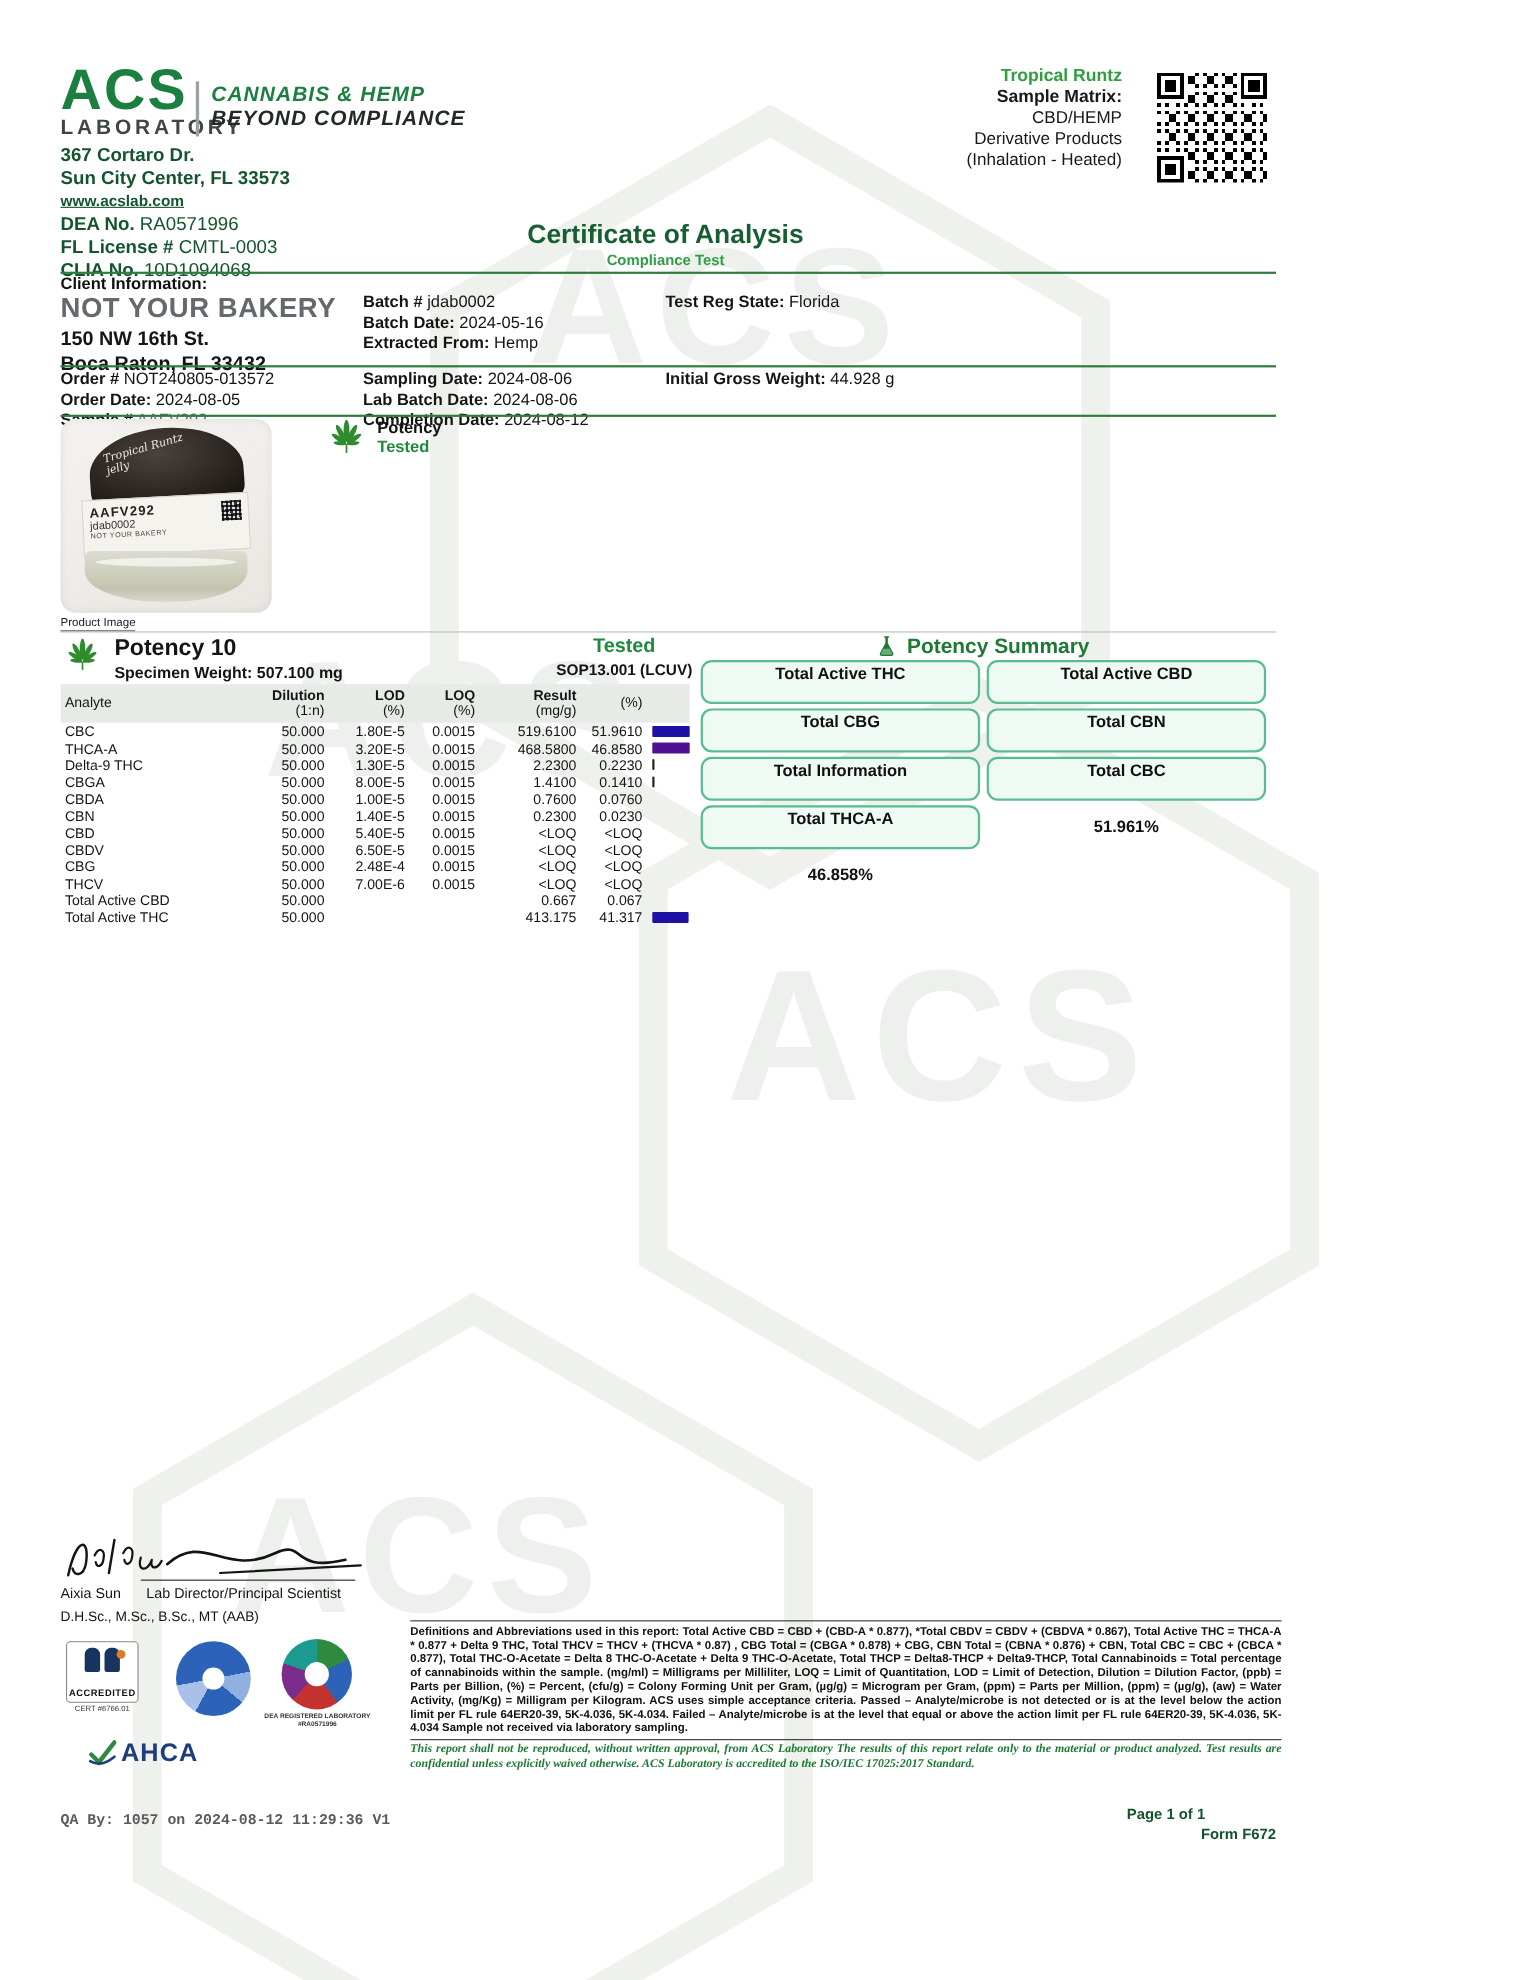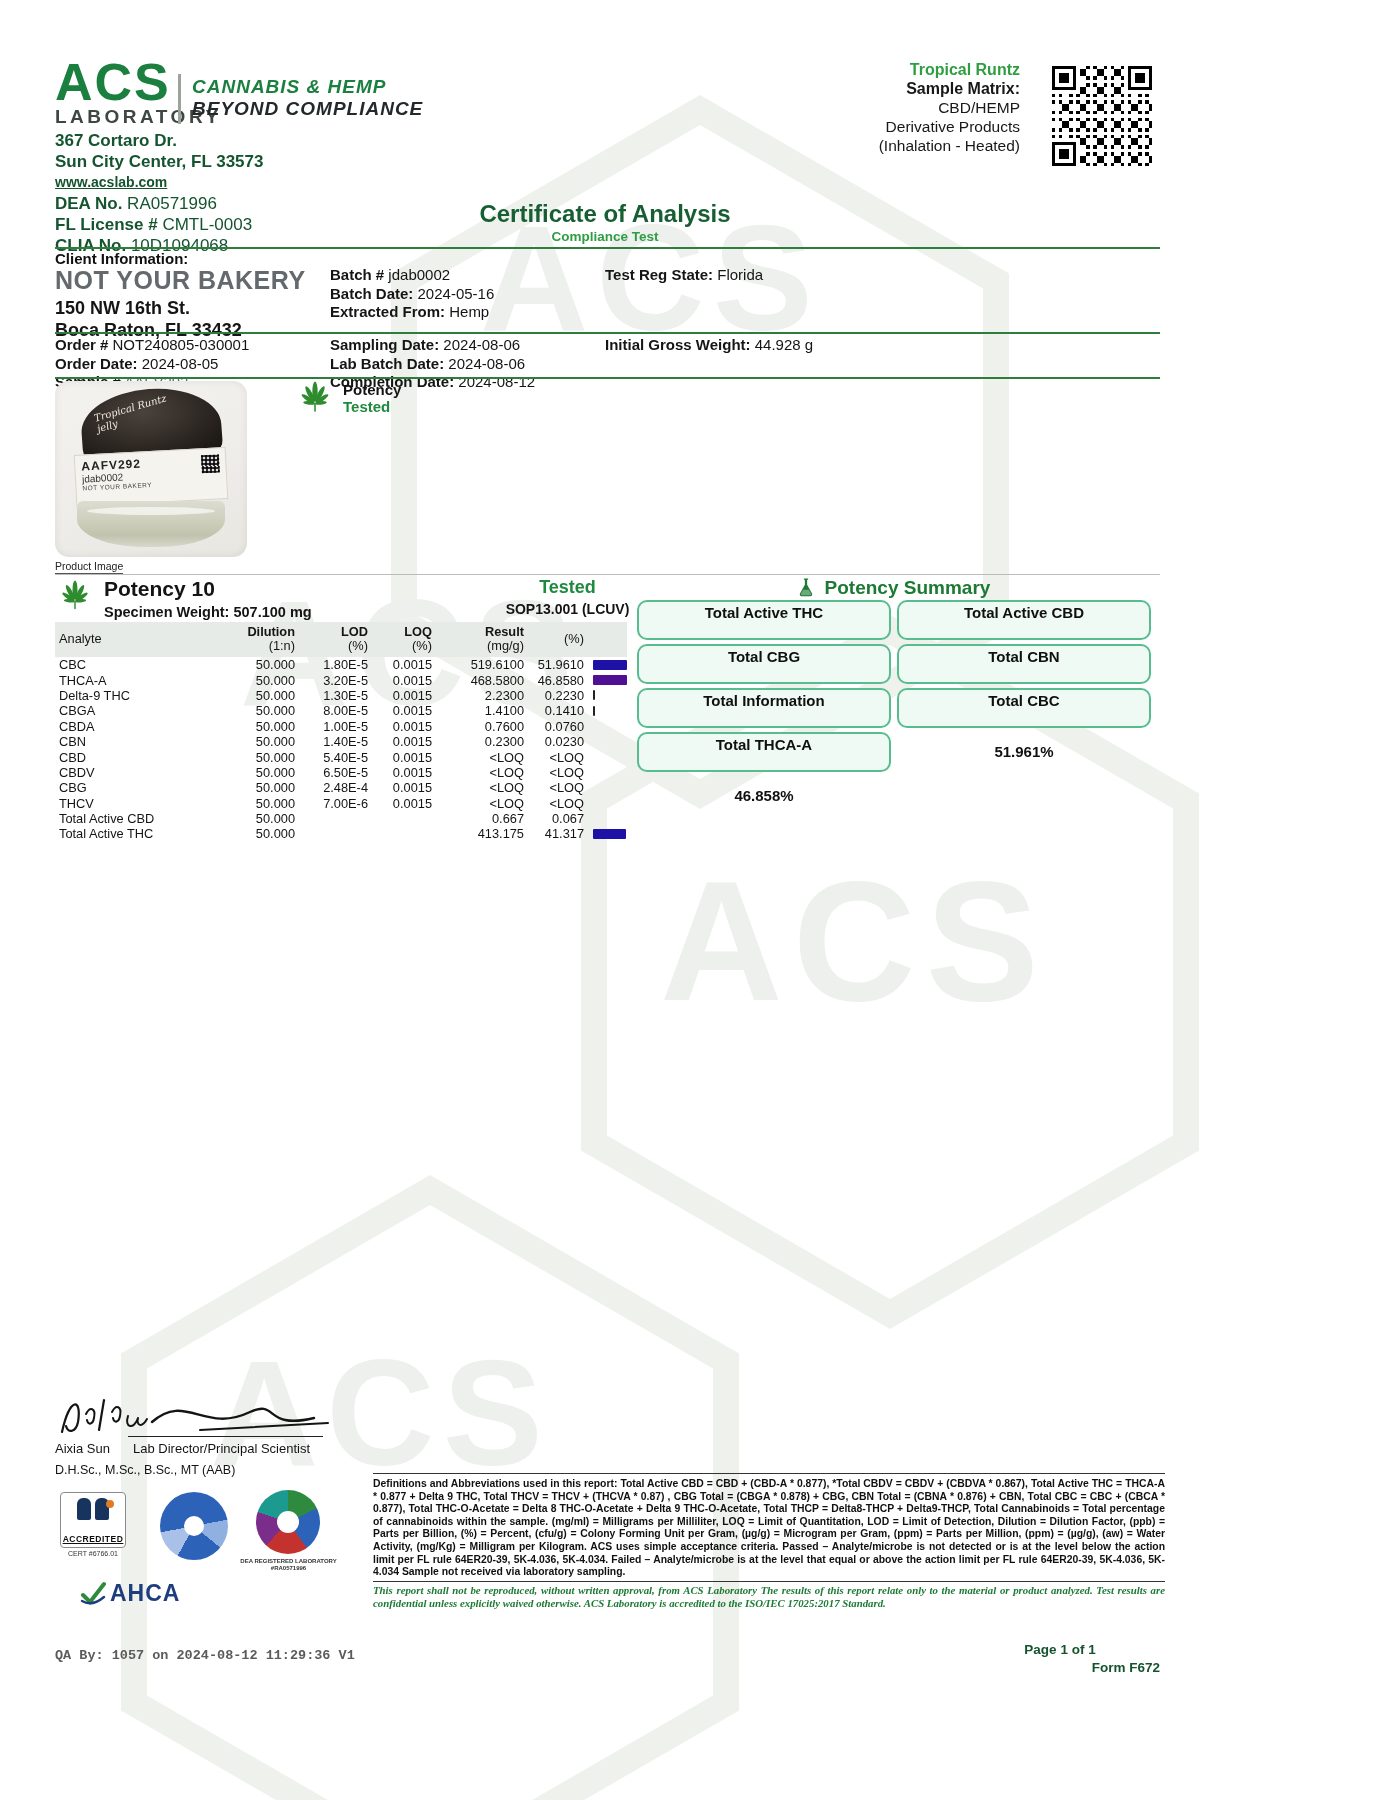--- a/index.html
+++ b/index.html
@@ -120,21 +120,21 @@
   .sig-cred { left:55px; top:1463px; font-size:12.5px; color:#141414; }
 
   
   .badge-pjla { left:58px; top:1492px; width:70px; text-align:center; }
   .badge-pjla .bx { width:66px; height:56px; border:1.5px solid #8a8a8a; border-radius:4px; margin:0 auto;
         display:flex; flex-direction:column; align-items:center; justify-content:flex-end; padding-bottom:3px; position:relative; background:#fff; }
   .badge-pjla .figs { position:absolute; top:5px; left:0; right:0; display:flex; justify-content:center; gap:4px; }
   .badge-pjla .fig1 { width:14px; height:22px; background:#17345e; border-radius:6px 6px 2px 2px; }
   .badge-pjla .fig2 { width:14px; height:22px; background:#17345e; border-radius:6px 6px 2px 2px; position:relative; }
   .badge-pjla .fig2::after { content:""; position:absolute; right:-5px; top:2px; width:8px; height:8px; border-radius:50%; background:#e07b24; }
-  .badge-pjla .acc { font-size:8.5px; font-weight:bold; letter-spacing:0.5px; color:#101010;text-decoration:underline; }
+  .badge-pjla .acc { font-size:8.5px; font-weight:bold; letter-spacing:0.5px; color:#101010; }
   .badge-pjla .cert { font-size:7px; color:#333; margin-top:2px; }
 
   .badge-blue { left:160px; top:1492px; width:68px; height:68px; border-radius:50%;
         background:conic-gradient(#2c63b8 0 22%, #8fb0e0 22% 36%, #2c63b8 36% 58%, #a9c1e8 58% 72%, #2c63b8 72% 100%);
         position:absolute; }
   .badge-blue::after { content:""; position:absolute; left:24px; top:24px; width:20px; height:20px; border-radius:50%; background:#fff; }
 
   .badge-rainbow { left:256px; top:1490px; width:64px; height:64px; border-radius:50%;
         background:conic-gradient(#2d8a3e 0 18%, #2c63b8 18% 40%, #c3322f 40% 62%, #7a2d8a 62% 80%, #1c9a8f 80% 100%); position:absolute; }
   .badge-rainbow::after { content:""; position:absolute; left:21px; top:21px; width:22px; height:22px; border-radius:50%; background:#fff; }
@@ -447,21 +447,21 @@
       <div><b>Batch Date:</b> <span>2024-05-16</span></div>
       <div><b>Extracted From:</b> <span>Hemp</span></div>
     </div>
     <div class="abs kv right-col1">
       <b>Test Reg State:</b> <span>Florida</span>
     </div>
 
     <div class="abs hr-green" style="top:332px"></div>
 
     <div class="abs kv left-col2">
-      <div><b>Order #</b> <span>NOT240805-030001</span></div>
+      <div><b>Order #</b> <span>NOT240805-013572</span></div>
       <div><b>Order Date:</b> <span>2024-08-05</span></div>
       <div><b>Sample #</b> <span class="sample-num">AAFV292</span></div>
     </div>
     <div class="abs kv mid-col2">
       <div><b>Sampling Date:</b> <span>2024-08-06</span></div>
       <div><b>Lab Batch Date:</b> <span>2024-08-06</span></div>
       <div><b>Completion Date:</b> <span>2024-08-12</span></div>
     </div>
     <div class="abs kv right-col2">
       <b>Initial Gross Weight:</b> <span>44.928 g</span>

